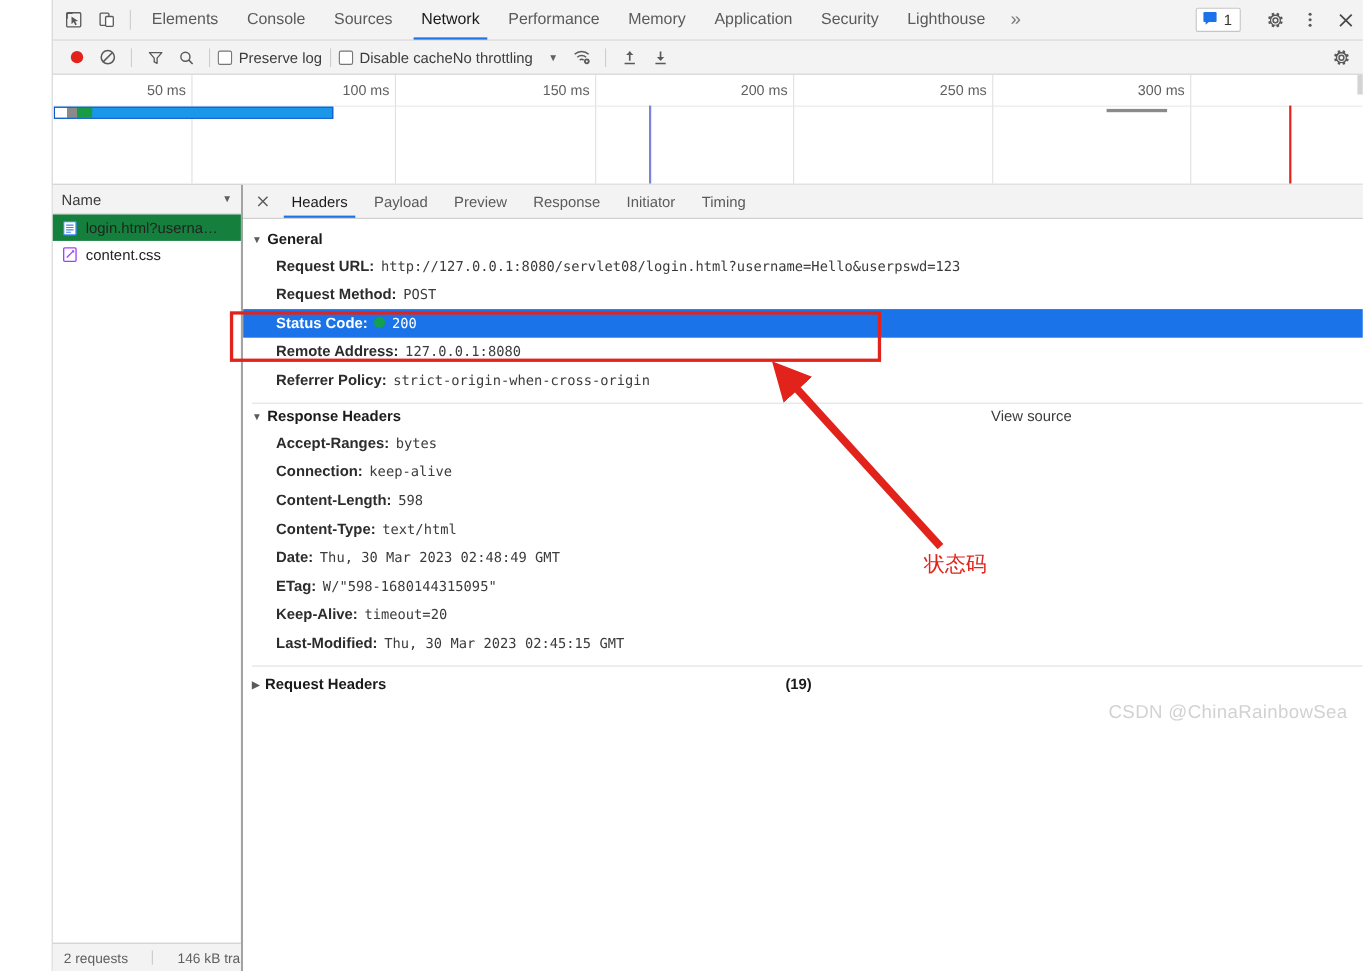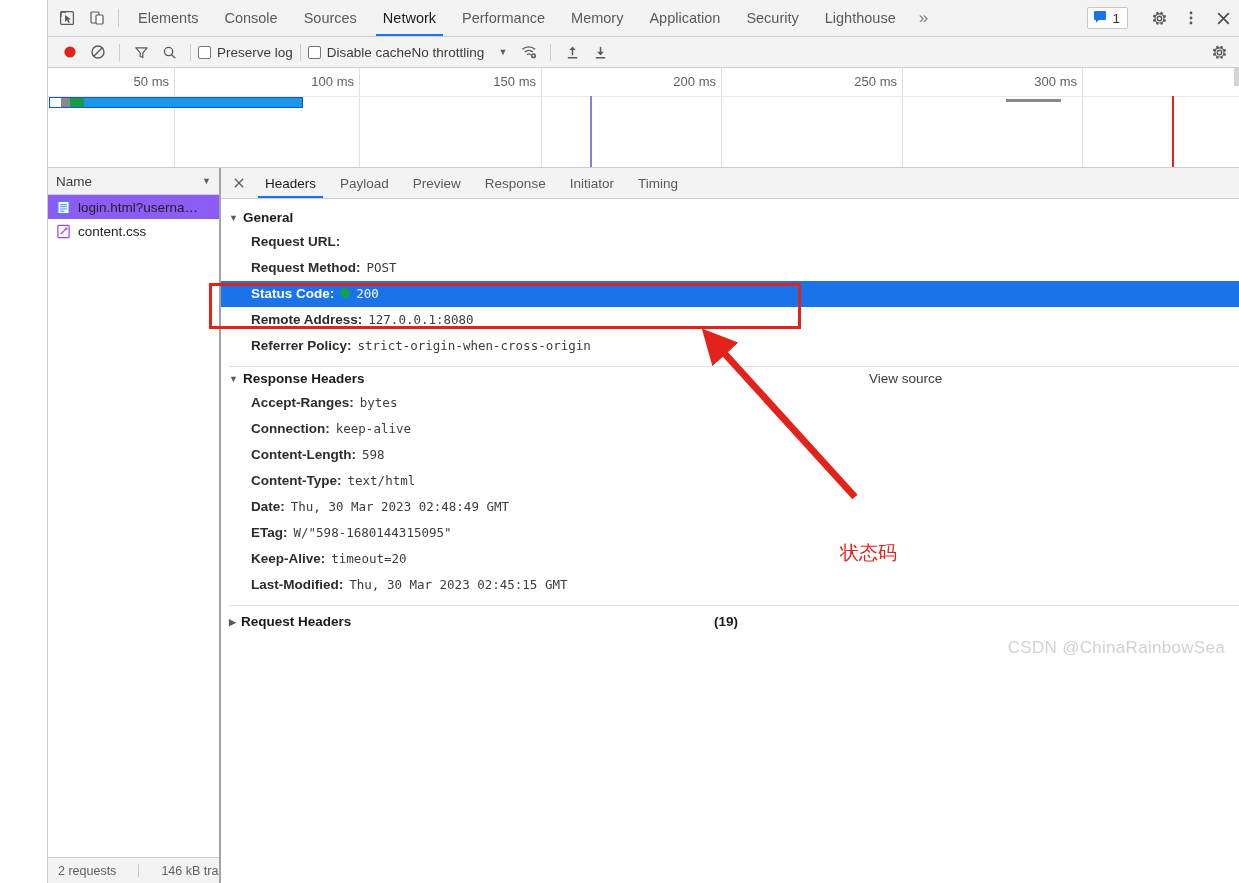--- a/index.html
+++ b/index.html
@@ -191,21 +191,21 @@
     margin-left: auto; font-size: 9px; color: #5f5f5f;
   }
   .rl-row {
     height: 24px;
     display: flex; align-items: center;
     gap: 7px; padding: 0 8px;
     font-size: 13.5px; color: #222;
     cursor: pointer;
     white-space: nowrap; overflow: hidden;
   }
-  .rl-row.selected { background: #8b5cf6; }
+  .rl-row.selected { background: #15803d; }
   .fileicon { width: 15px; height: 15px; flex: none; }
   .rl-spacer { flex: 1; }
   .rl-status {
     height: 26px; min-height: 26px;
     border-top: 1px solid #cdcdcd;
     background: #f3f3f3;
     display: flex; align-items: center;
     font-size: 12.5px; color: #5f5f5f;
     padding-left: 10px;
     gap: 22px;
@@ -258,21 +258,21 @@
     padding: 4px 0 4px 8px;
     cursor: pointer;
     position: relative;
   }
   .tri {
     font-size: 9px; color: #5a5a5a;
     margin-right: 5px;
     display: inline-block;
   }
   .view-source {
-    position: absolute; left: 648px;
+    position: absolute; left: 680px;
     font-size: 13.5px; font-weight: normal; color: #3c3c3c;
     cursor: pointer;
     text-align: right;
   }
   .count-badge {
     position: absolute; left: 483px;
     font-size: 13.5px; font-weight: bold; color: #1a1a1a; margin-left: 10px;
   }
   .hdr-row {
     display: flex;
@@ -585,20 +585,21 @@
         </div>
 
         <div class="headers-body">
 
           <div class="section-title">
             <span class="tri">▼</span>
             <span>General</span>
           </div>
           <div class="hdr-row">
             <span class="hdr-name">Request URL:</span>
+            <span class="hdr-val">http://127.0.0.1:8080/servlet08/login.html?username=Hello&amp;userpswd=123</span>
           </div>
           <div class="hdr-row">
             <span class="hdr-name">Request Method:</span>
             <span class="hdr-val">POST</span>
           </div>
           <div class="hdr-row highlight">
             <span class="hdr-name">Status Code:</span>
             <span class="status-dot"></span>
             <span class="hdr-val">200</span>
           </div>
@@ -668,16 +669,16 @@
 
   <svg style="position:absolute; left:0; top:0; width:1239px; height:883px; pointer-events:none;">
     <defs>
       <marker id="ah" markerWidth="5" markerHeight="5" refX="2.2" refY="2.5" orient="auto">
         <path d="M0,0 L5,2.5 L0,5 z" fill="#e1231b"></path>
       </marker>
     </defs>
     <line x1="855" y1="497" x2="715" y2="343" stroke="#e1231b" stroke-width="7" marker-end="url(#ah)"></line>
   </svg>
 
-  <div class="ann-text" style="left:840px; top:500px;margin-top:40px;">状态码</div>
+  <div class="ann-text" style="left:840px; top:500px;">状态码</div>
 
   <div class="watermark">CSDN @ChinaRainbowSea</div>
 </div>
 
 </body></html>

